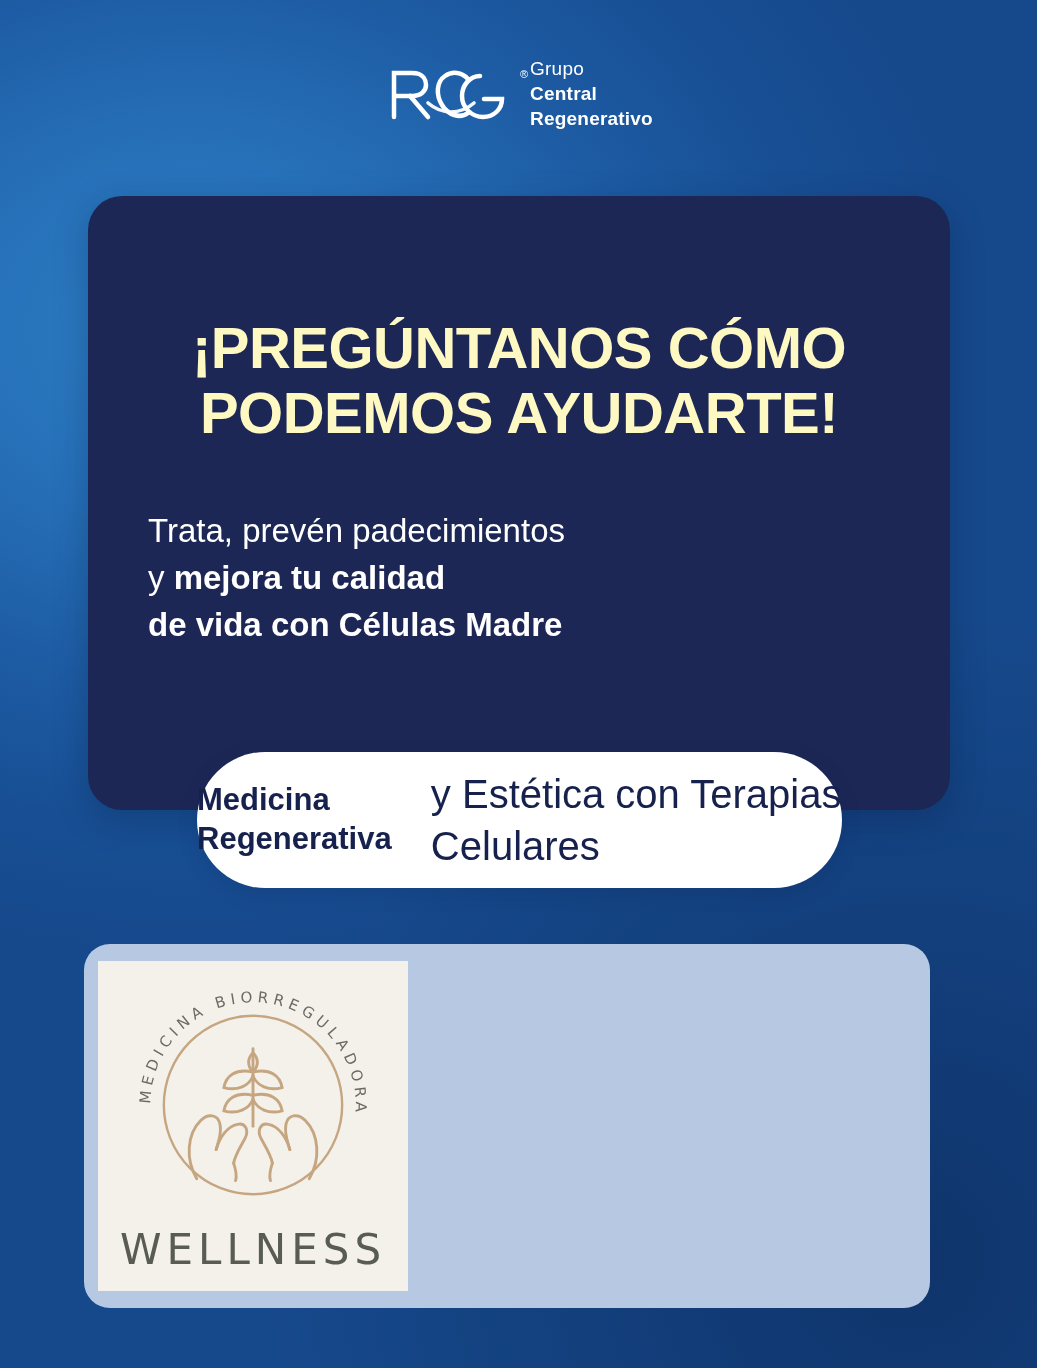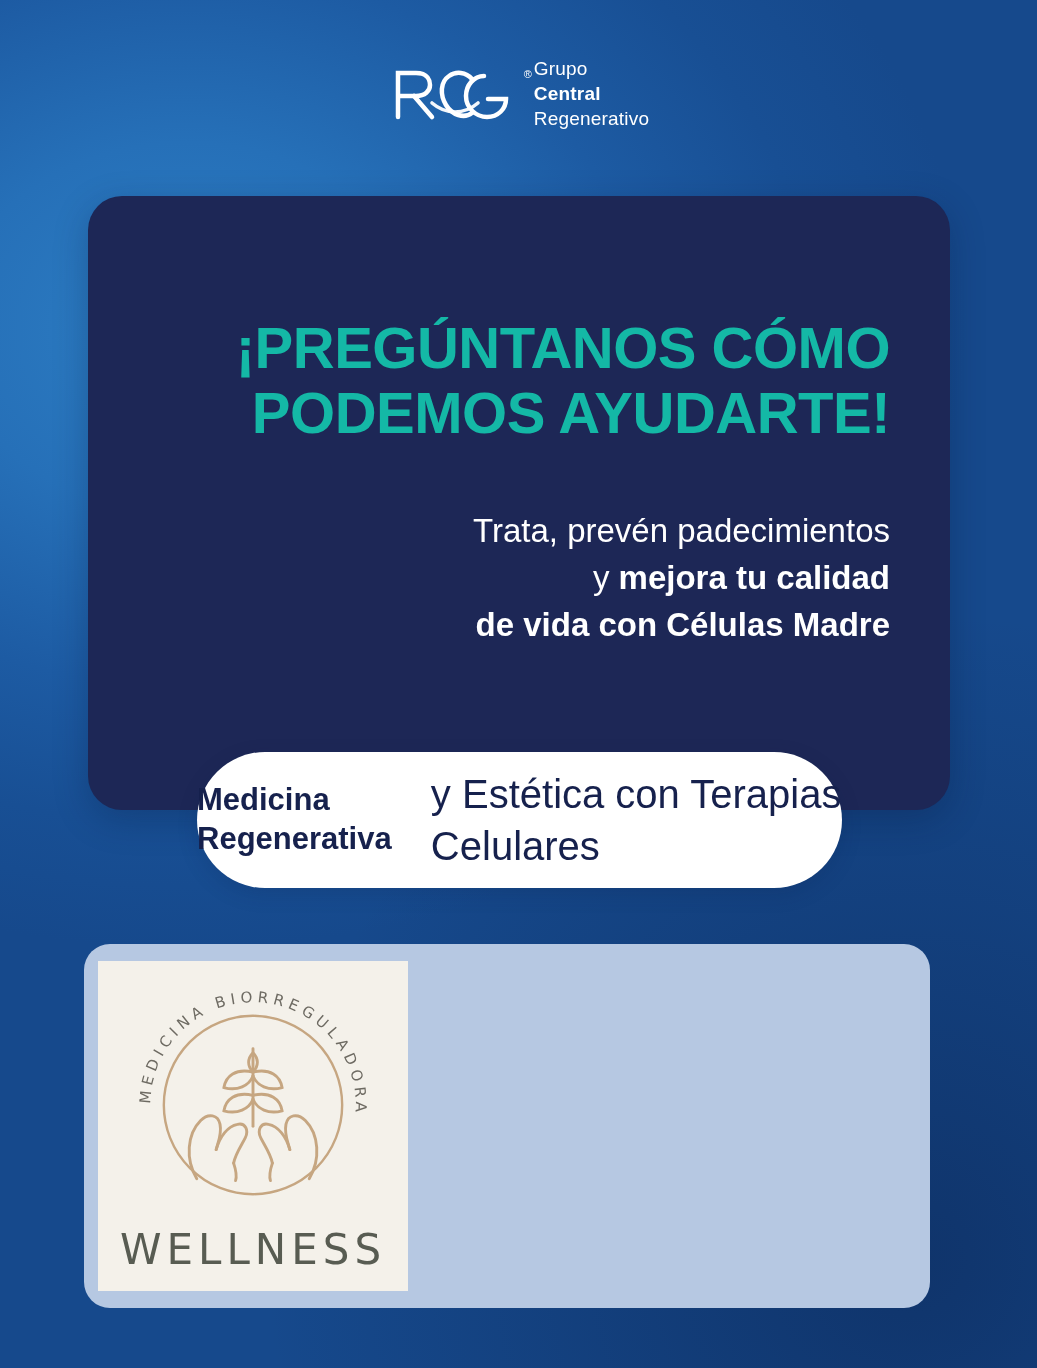--- a/index.html
+++ b/index.html
@@ -55,45 +55,45 @@
     line-height: 1;
   }
   .brand-words {
     color: #ffffff;
     font-size: 19px;
     line-height: 1.32;
     letter-spacing: 0.2px;
   }
   .brand-words .w1 { font-weight: 400; }
   .brand-words .w2 { font-weight: 700; }
-  .brand-words .w3 { font-weight: 400; }
+  .brand-words .w3 { font-weight: 700; }
 
   
   .main-card {
     position: absolute;
     left: 88px;
     top: 196px;
     width: 862px;
     height: 614px;
     background: #1d2756;
     border-radius: 34px;
     box-shadow: 0 10px 34px rgba(8, 26, 60, 0.28);
   }
   .headline {
-    color: #14b8a6;
+    color: #fef9c3;
     font-weight: 700;
     font-size: 58px;
     line-height: 1.12;
-    text-align: right;
+    text-align: center;
     letter-spacing: -0.5px;
     padding: 120px 60px 0 60px;
   }
   .subcopy {
     color: #ffffff;
-    text-align: right;
+    text-align: left;
     font-size: 33px;
     line-height: 1.42;
     padding: 62px 60px 0 60px;
     font-weight: 400;
   }
   .subcopy b { font-weight: 700; }
 
   
   .pill {
     position: absolute;

